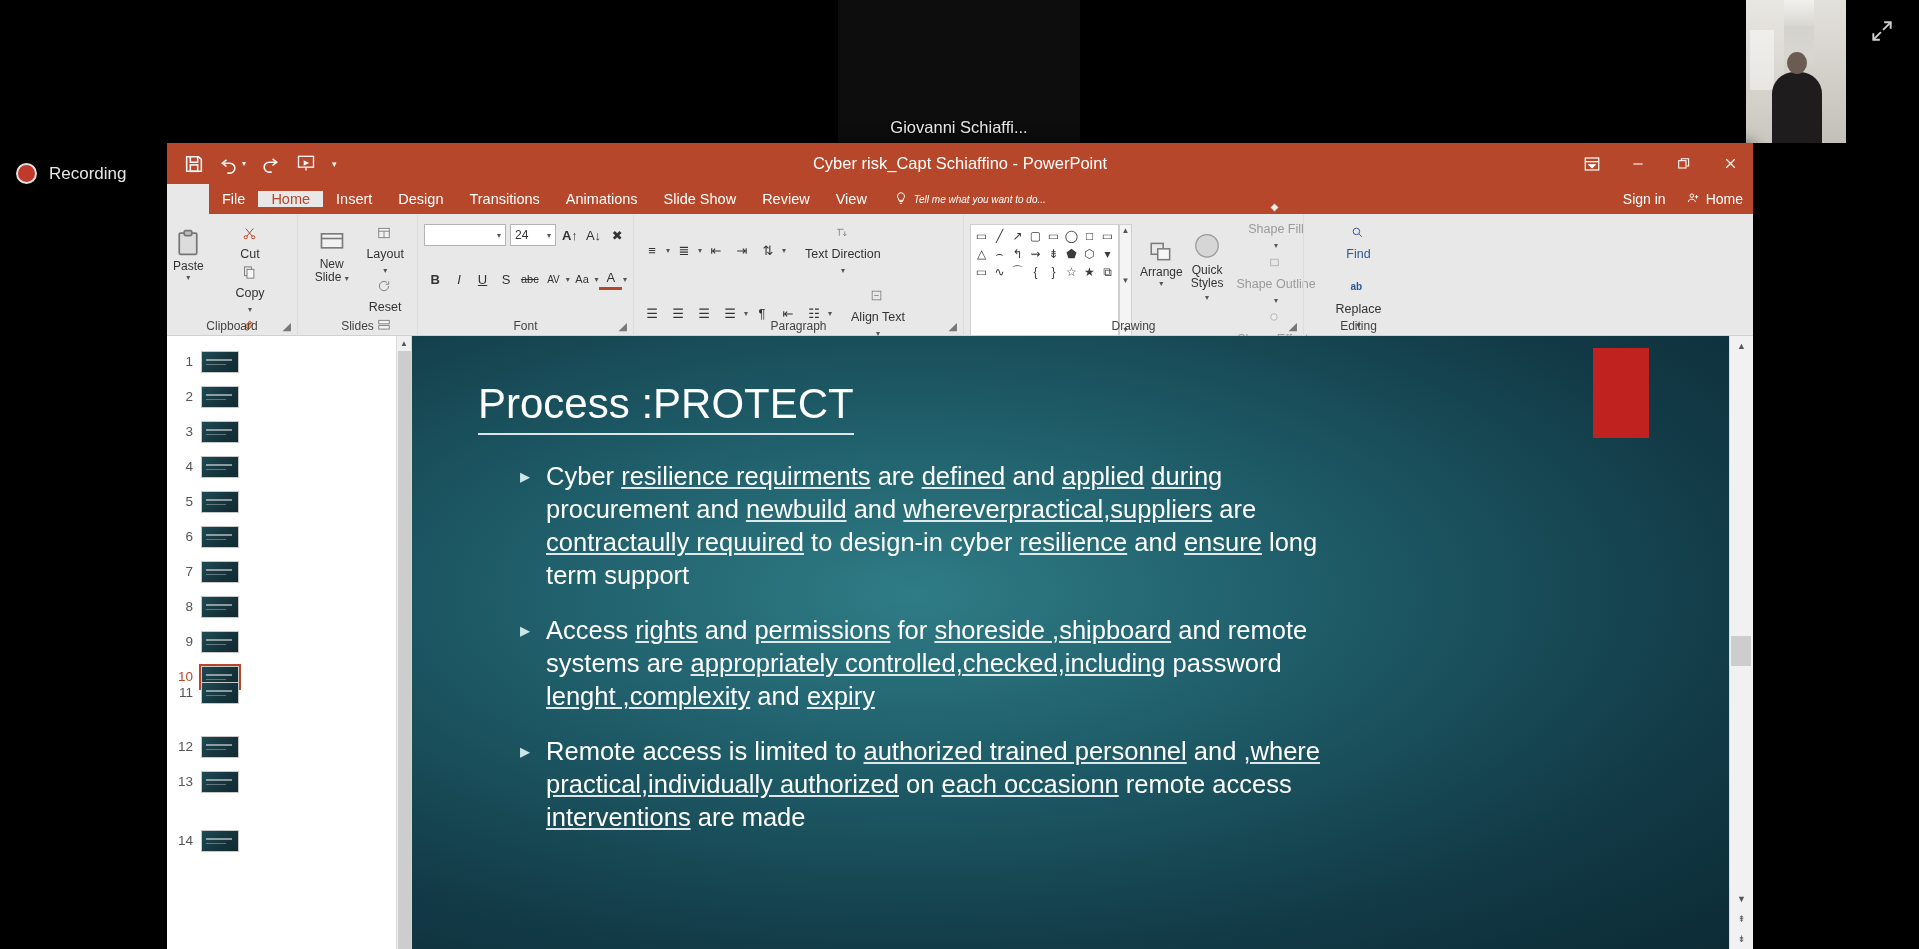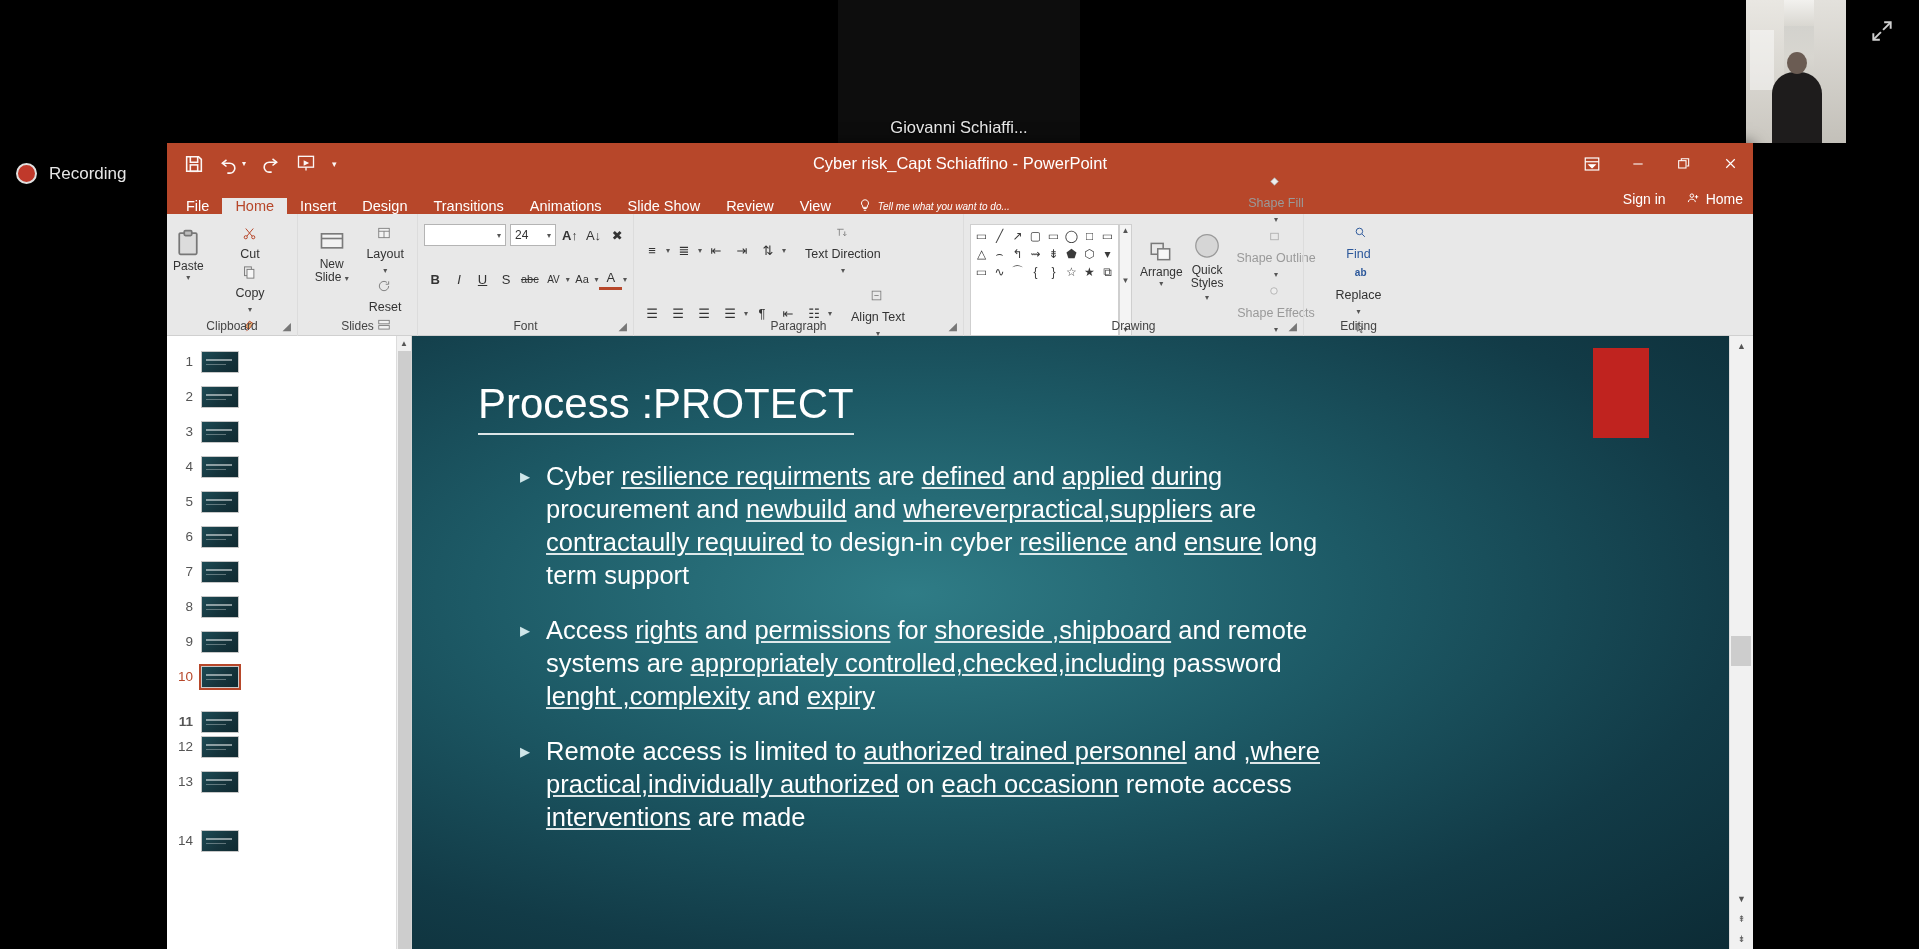--- a/index.html
+++ b/index.html
@@ -95,22 +95,22 @@
     position: absolute; right: 0; top: 0; height: 41px;
     display: flex; align-items: center;
   }
   #title-right .tbtn {
     width: 46px; height: 41px; display: flex; align-items: center; justify-content: center;
     color: #fff; cursor: pointer;
   }
 
   
   #ribbon-tabs {
-    height: 30px; background: #b7472a; display: flex; align-items: flex-end;
-    padding-left: 6px; position: relative;
+    height: 30px; background: #b7472a; display: flex; align-items: center;
+    position: relative; margin-left: 42px;
   }
   #ribbon-tabs .tab {
     padding: 0 13px; display: flex; align-items: center;
     color: #fff; font-size: 14.5px; cursor: pointer;
   }
   #ribbon-tabs .tab.active { background: #e8e8e8; color: #b7472a; }
   #tellme {
     display: flex; align-items: center; gap: 6px;
     color: #fff; font-size: 10px; font-style: italic; padding-left: 14px;
   }
@@ -629,21 +629,21 @@
       <div class="bigbtn" style="margin-top:10px;width:52px;">
         <svg viewBox="0 0 24 24" width="30" height="30">
             <circle cx="12" cy="11" r="9" fill="#d6d6d6" stroke="#9a9a9a"></circle>
           </svg>
         <span class="lbl">
           <span>Quick</span><br>
           <span>Styles</span>
           <span class="caret">▾</span>
         </span>
       </div>
-      <div style="display:flex;flex-direction:column;justify-content:flex-end;padding-top:6px;gap:2px;">
+      <div style="display:flex;flex-direction:column;justify-content:center;padding-top:6px;gap:2px;">
         <div class="rowitem" style="color:#9a9a9a;">
           <span class="icon-sq">
             <svg viewBox="0 0 24 24" width="13" height="13" fill="none" stroke="#aaa" stroke-width="1.5">
                 <path d="M5 12l7-7 7 7-7 7z" fill="#eee"></path>
               </svg>
           </span>
           <span>Shape Fill</span>
           <span class="caret">▾</span>
         </div>
         <div class="rowitem" style="color:#9a9a9a;">
@@ -665,21 +665,21 @@
           <span class="caret">▾</span>
         </div>
       </div>
       <div class="rglabel">
         <span>Drawing</span>
         <span class="dlg">◢</span>
       </div>
     </div>
 
     <div class="rgroup" style="width:110px;">
-      <div style="display:flex;flex-direction:column;padding-top:6px;gap:2px;text-align:right;">
+      <div style="display:flex;flex-direction:column;padding-top:6px;gap:16px;">
         <div class="rowitem" style="color:#2b579a;">
           <span class="icon-sq">
             <svg viewBox="0 0 24 24" width="13" height="13" fill="none" stroke="#2b579a" stroke-width="1.8">
                 <circle cx="10" cy="10" r="6"></circle>
                 <path d="M15 15l5 5"></path>
               </svg>
           </span>
           <span>Find</span>
         </div>
         <div class="rowitem">
@@ -738,21 +738,21 @@
         <span class="thumb-img"></span>
       </div>
       <div class="thumb-row" style="top:288px;">
         <span class="thumb-num">9</span>
         <span class="thumb-img"></span>
       </div>
       <div class="thumb-row selected" style="top:323px;">
         <span class="thumb-num">10</span>
         <span class="thumb-img"></span>
       </div>
-      <div class="thumb-row" style="top:368px;font-weight:bold;">
+      <div class="thumb-row" style="top:339px;">
         <span class="thumb-num">11</span>
         <span class="thumb-img"></span>
       </div>
       <div class="thumb-row" style="top:393px;">
         <span class="thumb-num">12</span>
         <span class="thumb-img"></span>
       </div>
       <div class="thumb-row" style="top:428px;">
         <span class="thumb-num">13</span>
         <span class="thumb-img"></span>

